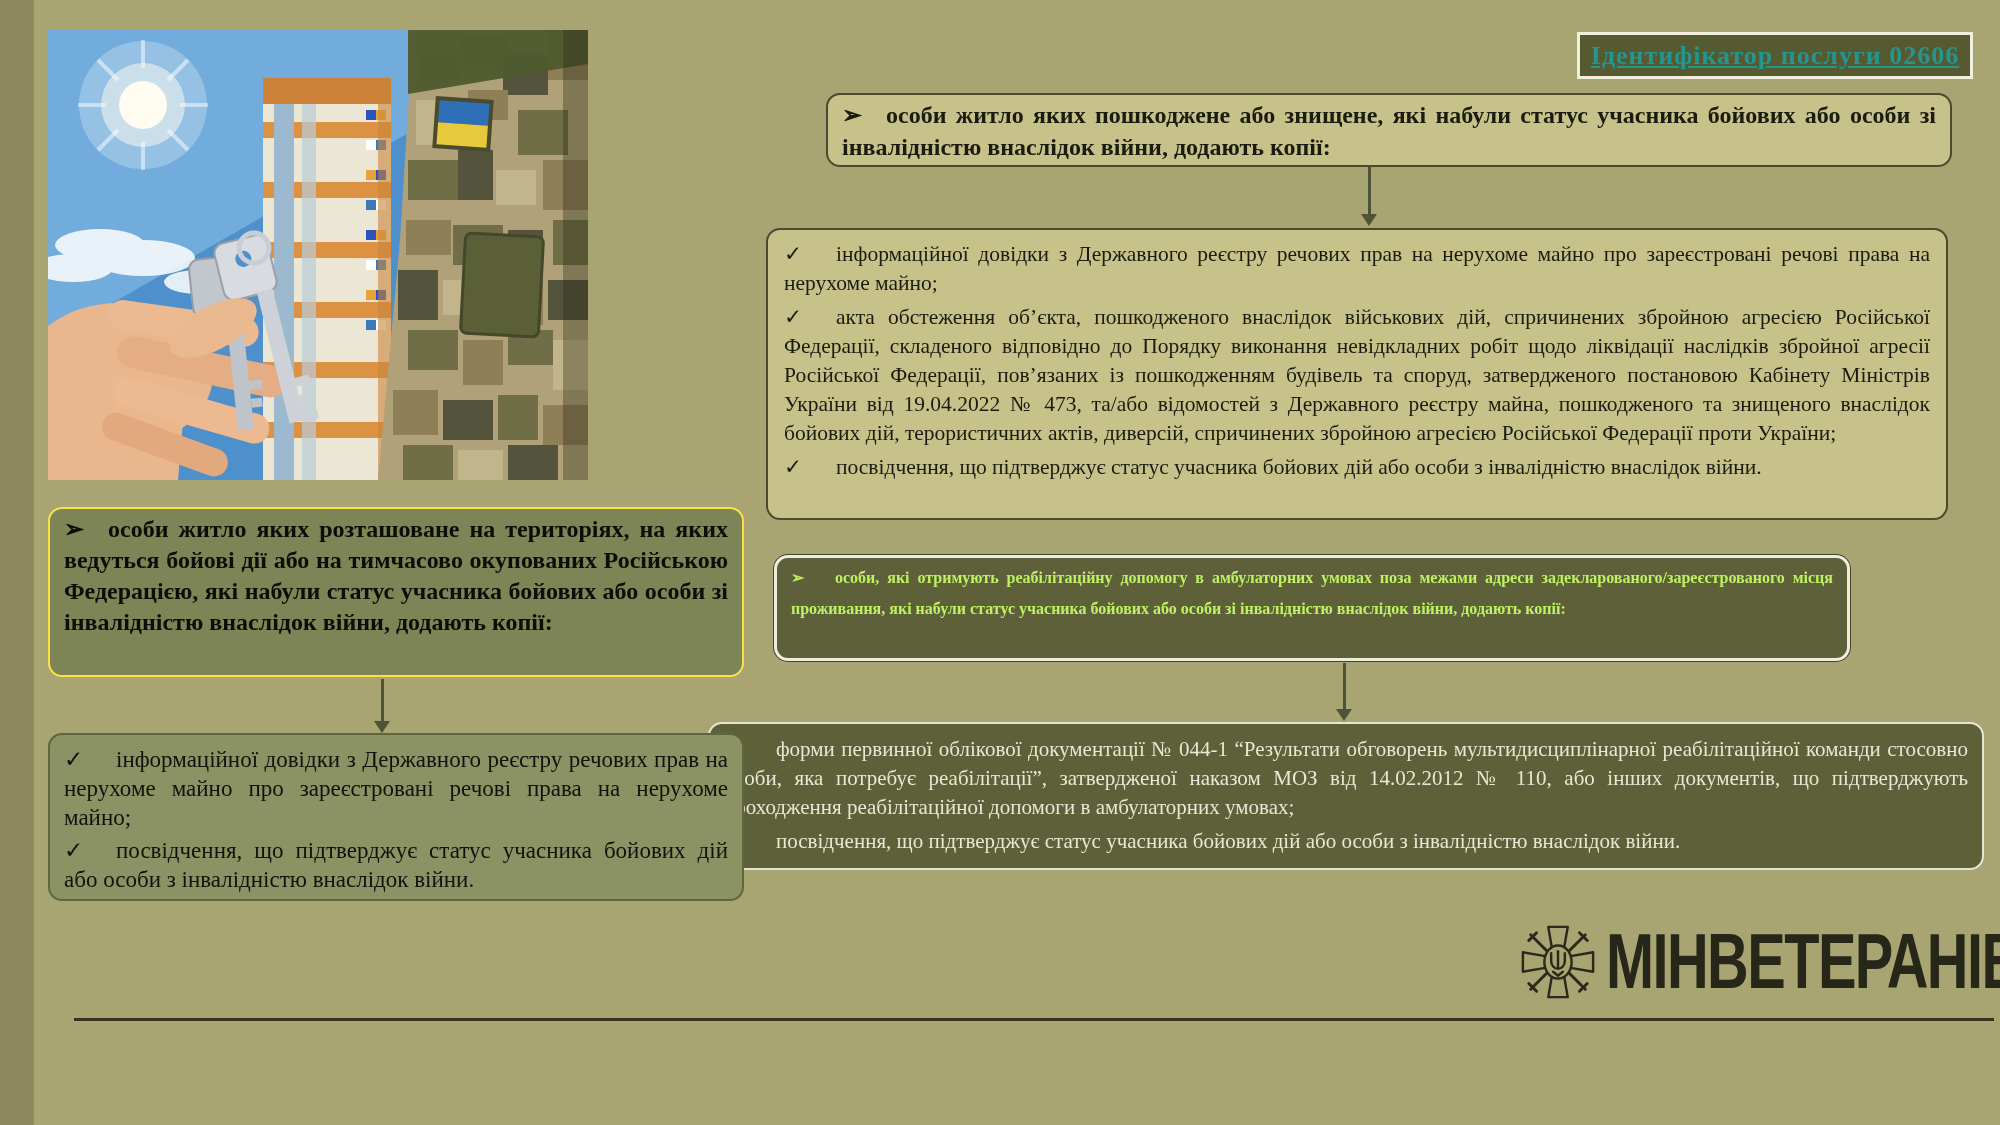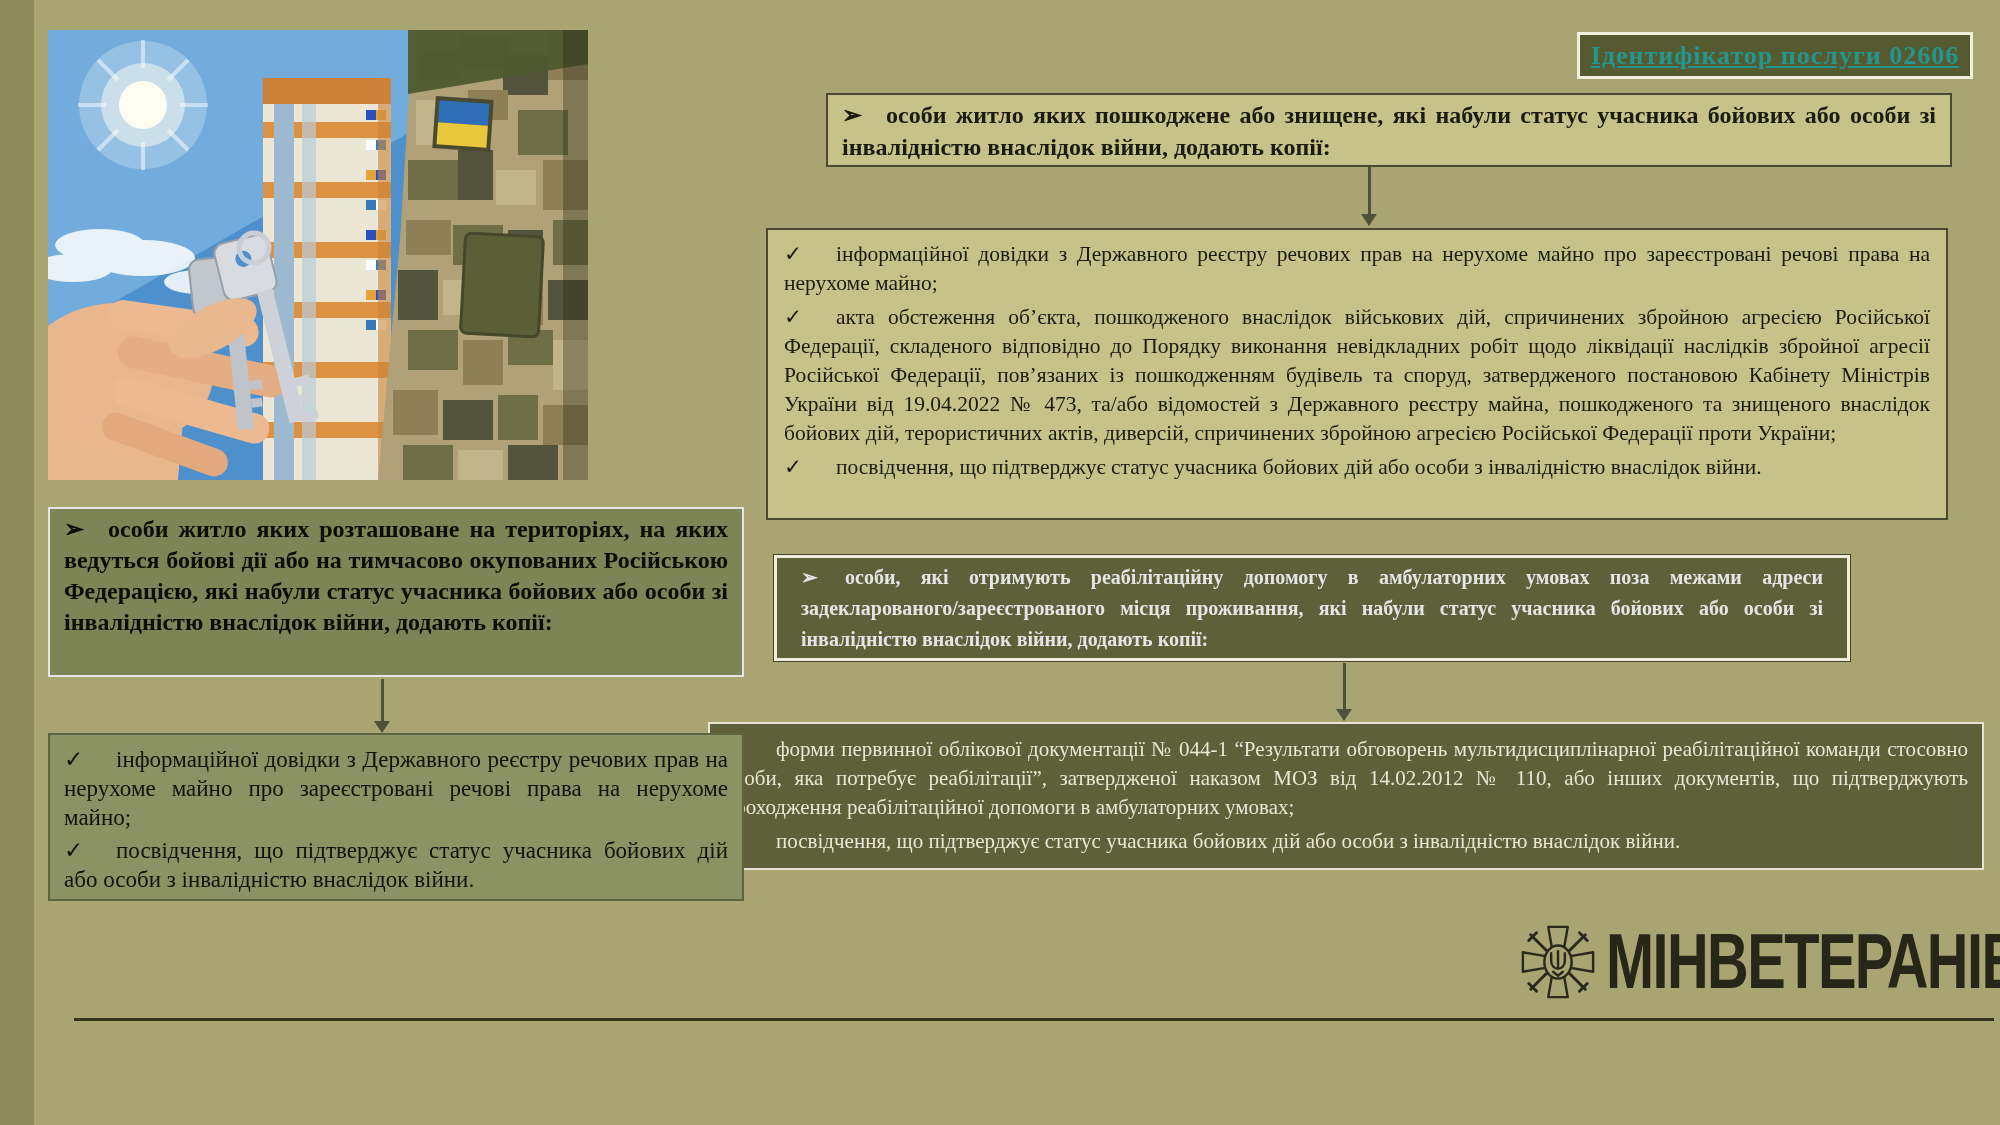--- a/index.html
+++ b/index.html
@@ -15,53 +15,53 @@
   #badge {
     position:absolute; left:1543px; top:32px; width:396px; height:47px;
     background:#565a31; border:3px solid #f2efdf;
     display:flex; align-items:center; justify-content:center;
   }
   #badge span {
     color:#23968f; font-weight:bold; font-size:26px; text-decoration:underline;
     letter-spacing:1px;
   }
 
-  .panel { position:absolute; overflow:hidden; }
+  .panel { position:absolute; overflow:hidden;border-radius:14px; }
   .item  { text-align:justify; }
   .bullet{ display:inline-block; }
   .chev  { width:44px; }
   .check { width:52px; }
 
   #cat-damaged {
     left:792px; top:93px; width:1126px; height:74px; padding:4px 14px;
     background:#c6c289; border:2px solid #4a4a30;
     color:#1b1b10; font-weight:bold; font-size:24px; line-height:32px;
   }
   #docs-damaged {
     left:732px; top:228px; width:1182px; height:292px; padding:5px 16px;
     background:#c6c289; border:2px solid #4a4a30;
     color:#1b1b10; font-size:21.5px; line-height:29px;
   }
   #docs-damaged .item { margin:5px 0; }
 
   #cat-rehab {
-    left:740px; top:555px; width:1076px; height:106px; padding:4px 24px;
+    left:740px; top:555px; width:1076px; height:106px; padding:4px 14px;
     background:#5d6039; border:3px solid #efecdb; box-shadow:0 0 0 1px #44442c;
-    color:#e5e5e5; font-weight:bold; font-size:20px; line-height:31px;
+    color:#bef264; font-weight:bold; font-size:16px; line-height:31px;
   }
   #docs-rehab {
     left:674px; top:722px; width:1276px; height:148px; padding:6px 14px;
     background:#5d6039; border:2px solid #e7e4d2;
     color:#eae7d5; font-size:21px; line-height:29px;
   }
   #docs-rehab .item { margin:5px 0; }
 
   #cat-occupied {
     left:14px; top:507px; width:696px; height:170px; padding:5px 14px;
-    background:#7d8455; border:2px solid #e5e5e5;
+    background:#7d8455; border:2px solid #fde047;
     color:#0d0d07; font-weight:bold; font-size:24px; line-height:31px;
   }
   #docs-occupied {
     left:14px; top:733px; width:696px; height:168px; padding:6px 14px;
     background:#8b9364; border:2px solid #5e6640;
     color:#12120c; font-size:23px; line-height:29px;
   }
   #docs-occupied .item { margin:4px 0; }
 
   .arrow { position:absolute; width:16px; }

